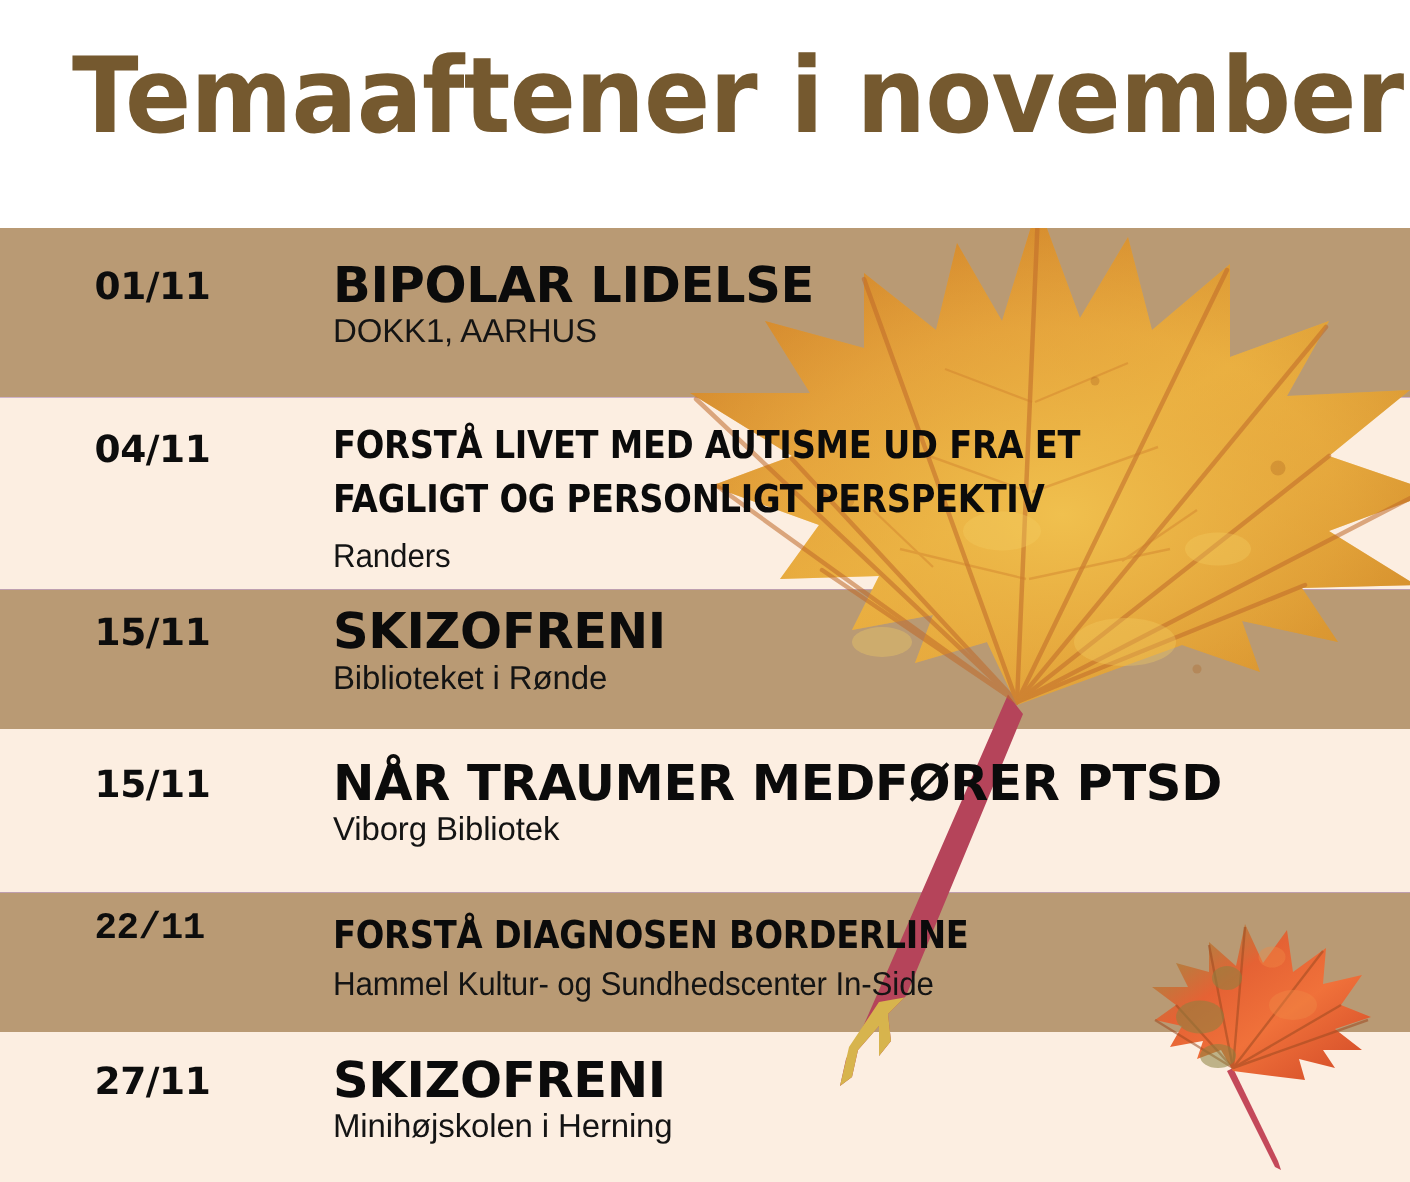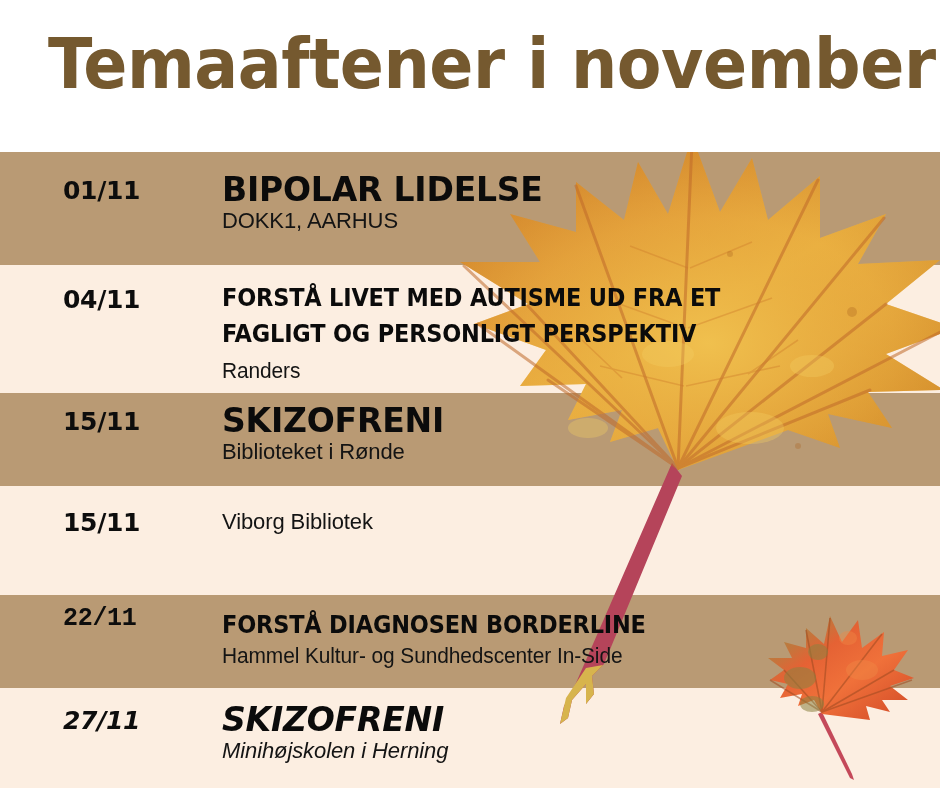--- a/index.html
+++ b/index.html
@@ -282,33 +282,34 @@
       <div class="row-date" style="top:14px;">15/11</div>
       <div class="row-body" style="top:12px;">
         <div class="row-title">SKIZOFRENI</div>
         <div class="row-venue">Biblioteket i Rønde</div>
       </div>
     </div>
 
     <div class="row" style="top:334px;height:109px;">
       <div class="row-date" style="top:22px;">15/11</div>
       <div class="row-body" style="top:20px;">
+        <div class="row-title">NÅR TRAUMER MEDFØRER PTSD</div>
         <div class="row-venue">Viborg Bibliotek</div>
       </div>
     </div>
 
     <div class="row" style="top:443px;height:93px;">
       <div class="row-date" style="top:9px;font-family:Liberation Mono, monospace;">22/11</div>
       <div class="row-body" style="top:14px;">
         <div class="row-title condensed" style="line-height:31px;">FORSTÅ DIAGNOSEN BORDERLINE</div>
         <div class="row-venue condensed">Hammel Kultur- og Sundhedscenter In-Side</div>
       </div>
     </div>
 
-    <div class="row" style="top:536px;height:100px;font-style:italic;">
+    <div class="row" style="top:536px;height:100px;">
       <div class="row-date" style="top:18px;">27/11</div>
       <div class="row-body" style="top:16px;">
         <div class="row-title">SKIZOFRENI</div>
         <div class="row-venue">Minihøjskolen i Herning</div>
       </div>
     </div>
 
   </div>
 </div>
 

